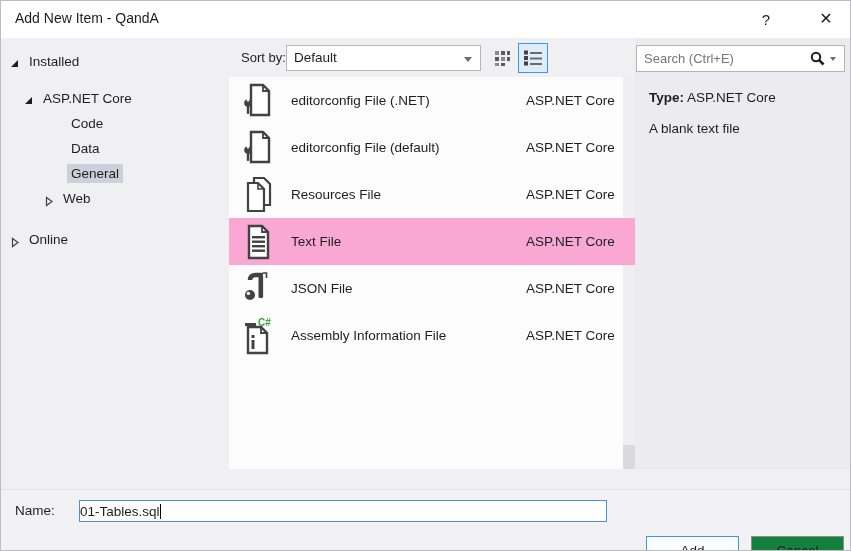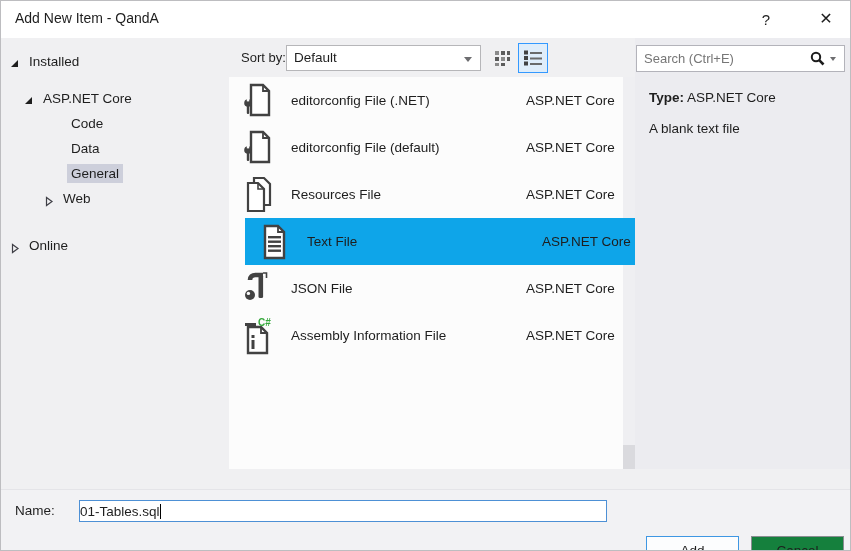--- a/index.html
+++ b/index.html
@@ -17,38 +17,38 @@
   .tree-panel { position:absolute; top:37px; left:0; width:228px; bottom:81px; background:#F0F0F2; }
   .ti { display:flex; align-items:flex-end; height:25px; white-space:nowrap; }
   .ti .arrow { width:15px; height:14px; flex:0 0 15px; display:flex; align-items:center; justify-content:center; }
   .ti.l0 .arrow { margin-left:6px; }
   .ti.l1 .arrow { margin-left:20px; }
   .ti.l2 { padding-left:58px; }
   .ti.l2a .arrow { margin-left:40px; }
   .ti .lbl { margin-left:3px; padding:2px 4px; }
   .ti.l2 .lbl { margin-left:8px; }
   .ti .lbl.sel { background:#CDCFDB; }
-  .mt8 { margin-top:8px; } .mt12 { margin-top:12px; } .mt14 { margin-top:22px; }
+  .mt8 { margin-top:8px; } .mt12 { margin-top:12px; } .mt14 { margin-top:16px; }
 
   
   .middle { position:absolute; top:37px; left:228px; width:406px; bottom:81px; }
   .toolbar { position:relative; height:39px; }
   .sort-label { position:absolute; left:12px; top:12px; font-size:13px; }
   .sort-select { position:absolute; left:57px; top:7px; width:195px; height:26px; background:#fff; border:1px solid #B6B6B9; line-height:24px; padding-left:7px; cursor:default; }
   .sort-select .dd-arrow { position:absolute; right:8px; top:11px; width:0; height:0; border-left:4px solid transparent; border-right:4px solid transparent; border-top:5px solid #6D6D70; }
   .view-btn { position:absolute; top:7px; width:26px; height:26px; display:flex; align-items:center; justify-content:center; }
   .view-btn.grid { left:260px; }
   .view-btn.list { left:289px; top:5px; width:30px; height:30px; border:1px solid #3399FF; background:#DFEDFA; }
 
   .list { position:absolute; top:39px; left:0; right:0; bottom:0; background:#FCFCFC; }
   .scroll-track { position:absolute; top:0; right:0; width:12px; bottom:0; background:#EFEFF2; }
   .scroll-corner { position:absolute; right:0; bottom:0; width:12px; height:24px; background:#DADADE; }
   .rows { position:relative; z-index:1; }
   .row { position:relative; height:47px; display:flex; align-items:center; cursor:default; }
-  .row.selected { background:#0ea5e9;margin-left:16px; }
+  .row.selected { background:#f9a8d4; }
   .row .ic { width:34px; height:42px; margin-left:12px; flex:0 0 34px; display:flex; align-items:center; justify-content:center; }
   .row .nm { margin-left:16px; }
   .row .plat { position:absolute; left:297px; }
 
   
   .details { position:absolute; top:37px; left:634px; right:0; bottom:81px; background:#ECECF0; }
   .search-box { position:absolute; left:1px; top:7px; width:209px; height:27px; background:#fff; border:1px solid #B3B3BA; display:flex; align-items:center; }
   .search-box .ph { flex:1; padding-left:7px; color:#767676; font-size:13px; }
   .search-box .mag { margin-right:4px; display:flex; align-items:center; }
   .search-box .sdd { width:0; height:0; border-left:3.5px solid transparent; border-right:3.5px solid transparent; border-top:4px solid #6D6D70; margin-right:8px; }

